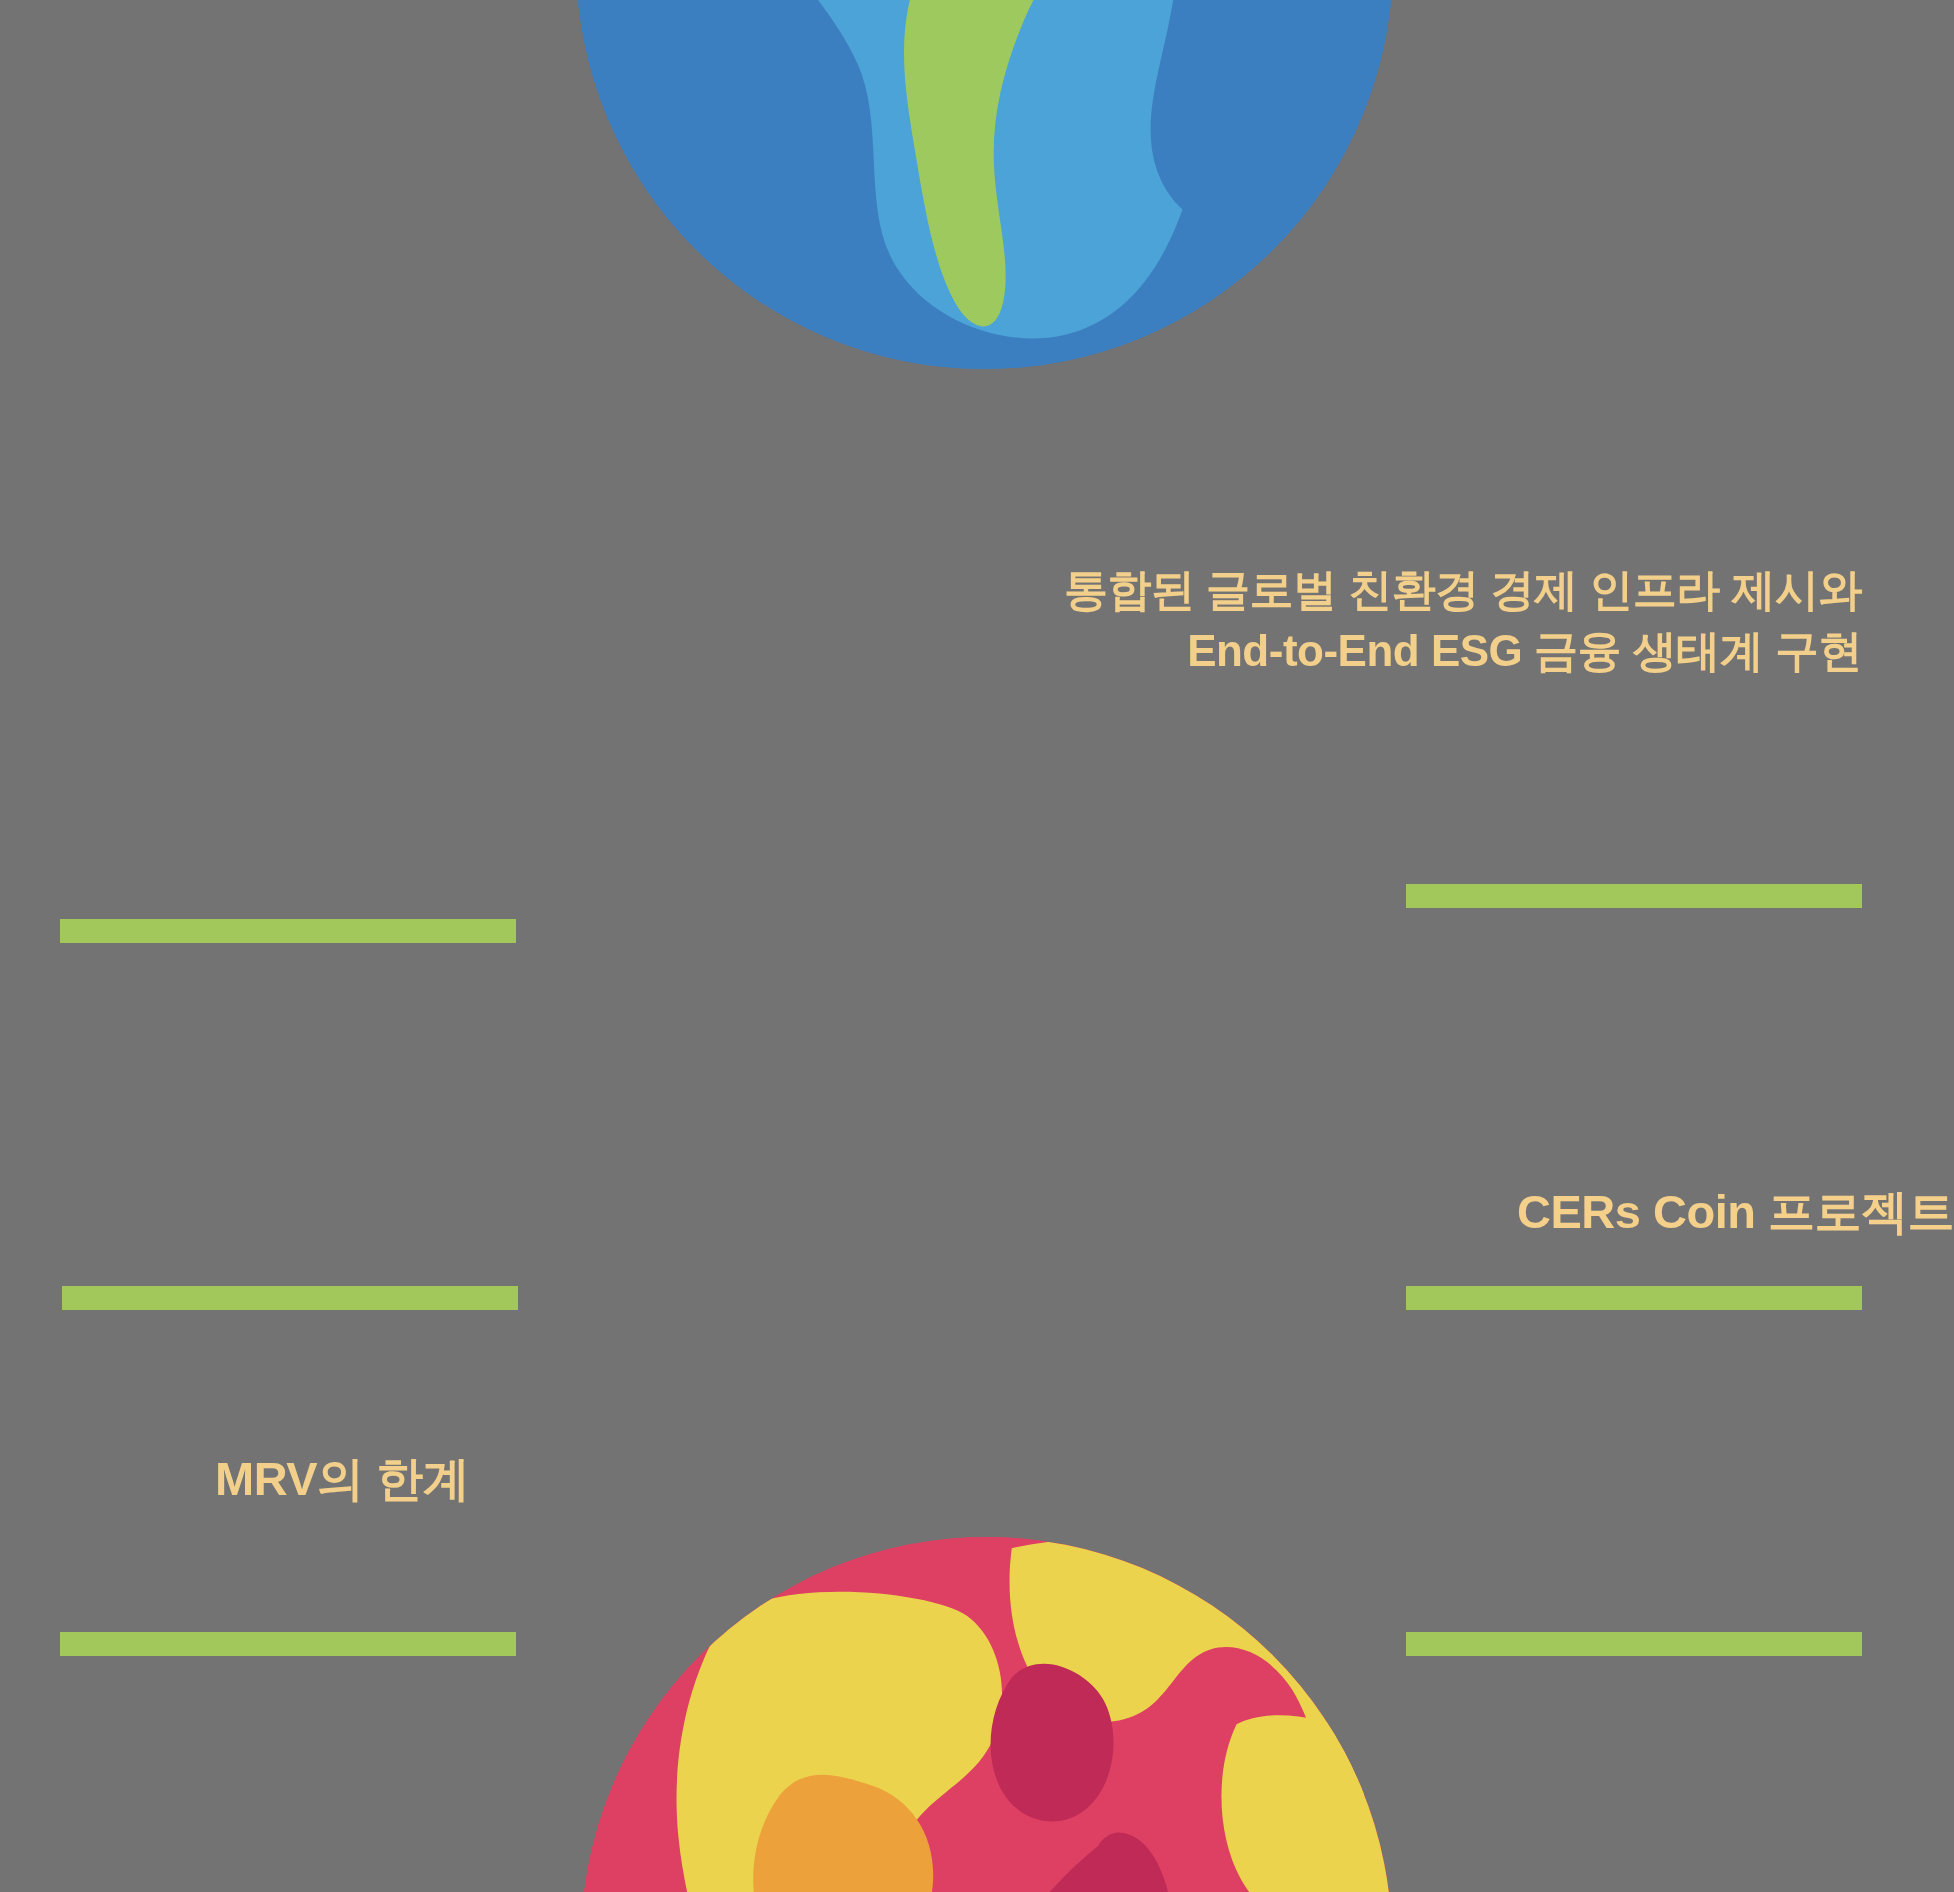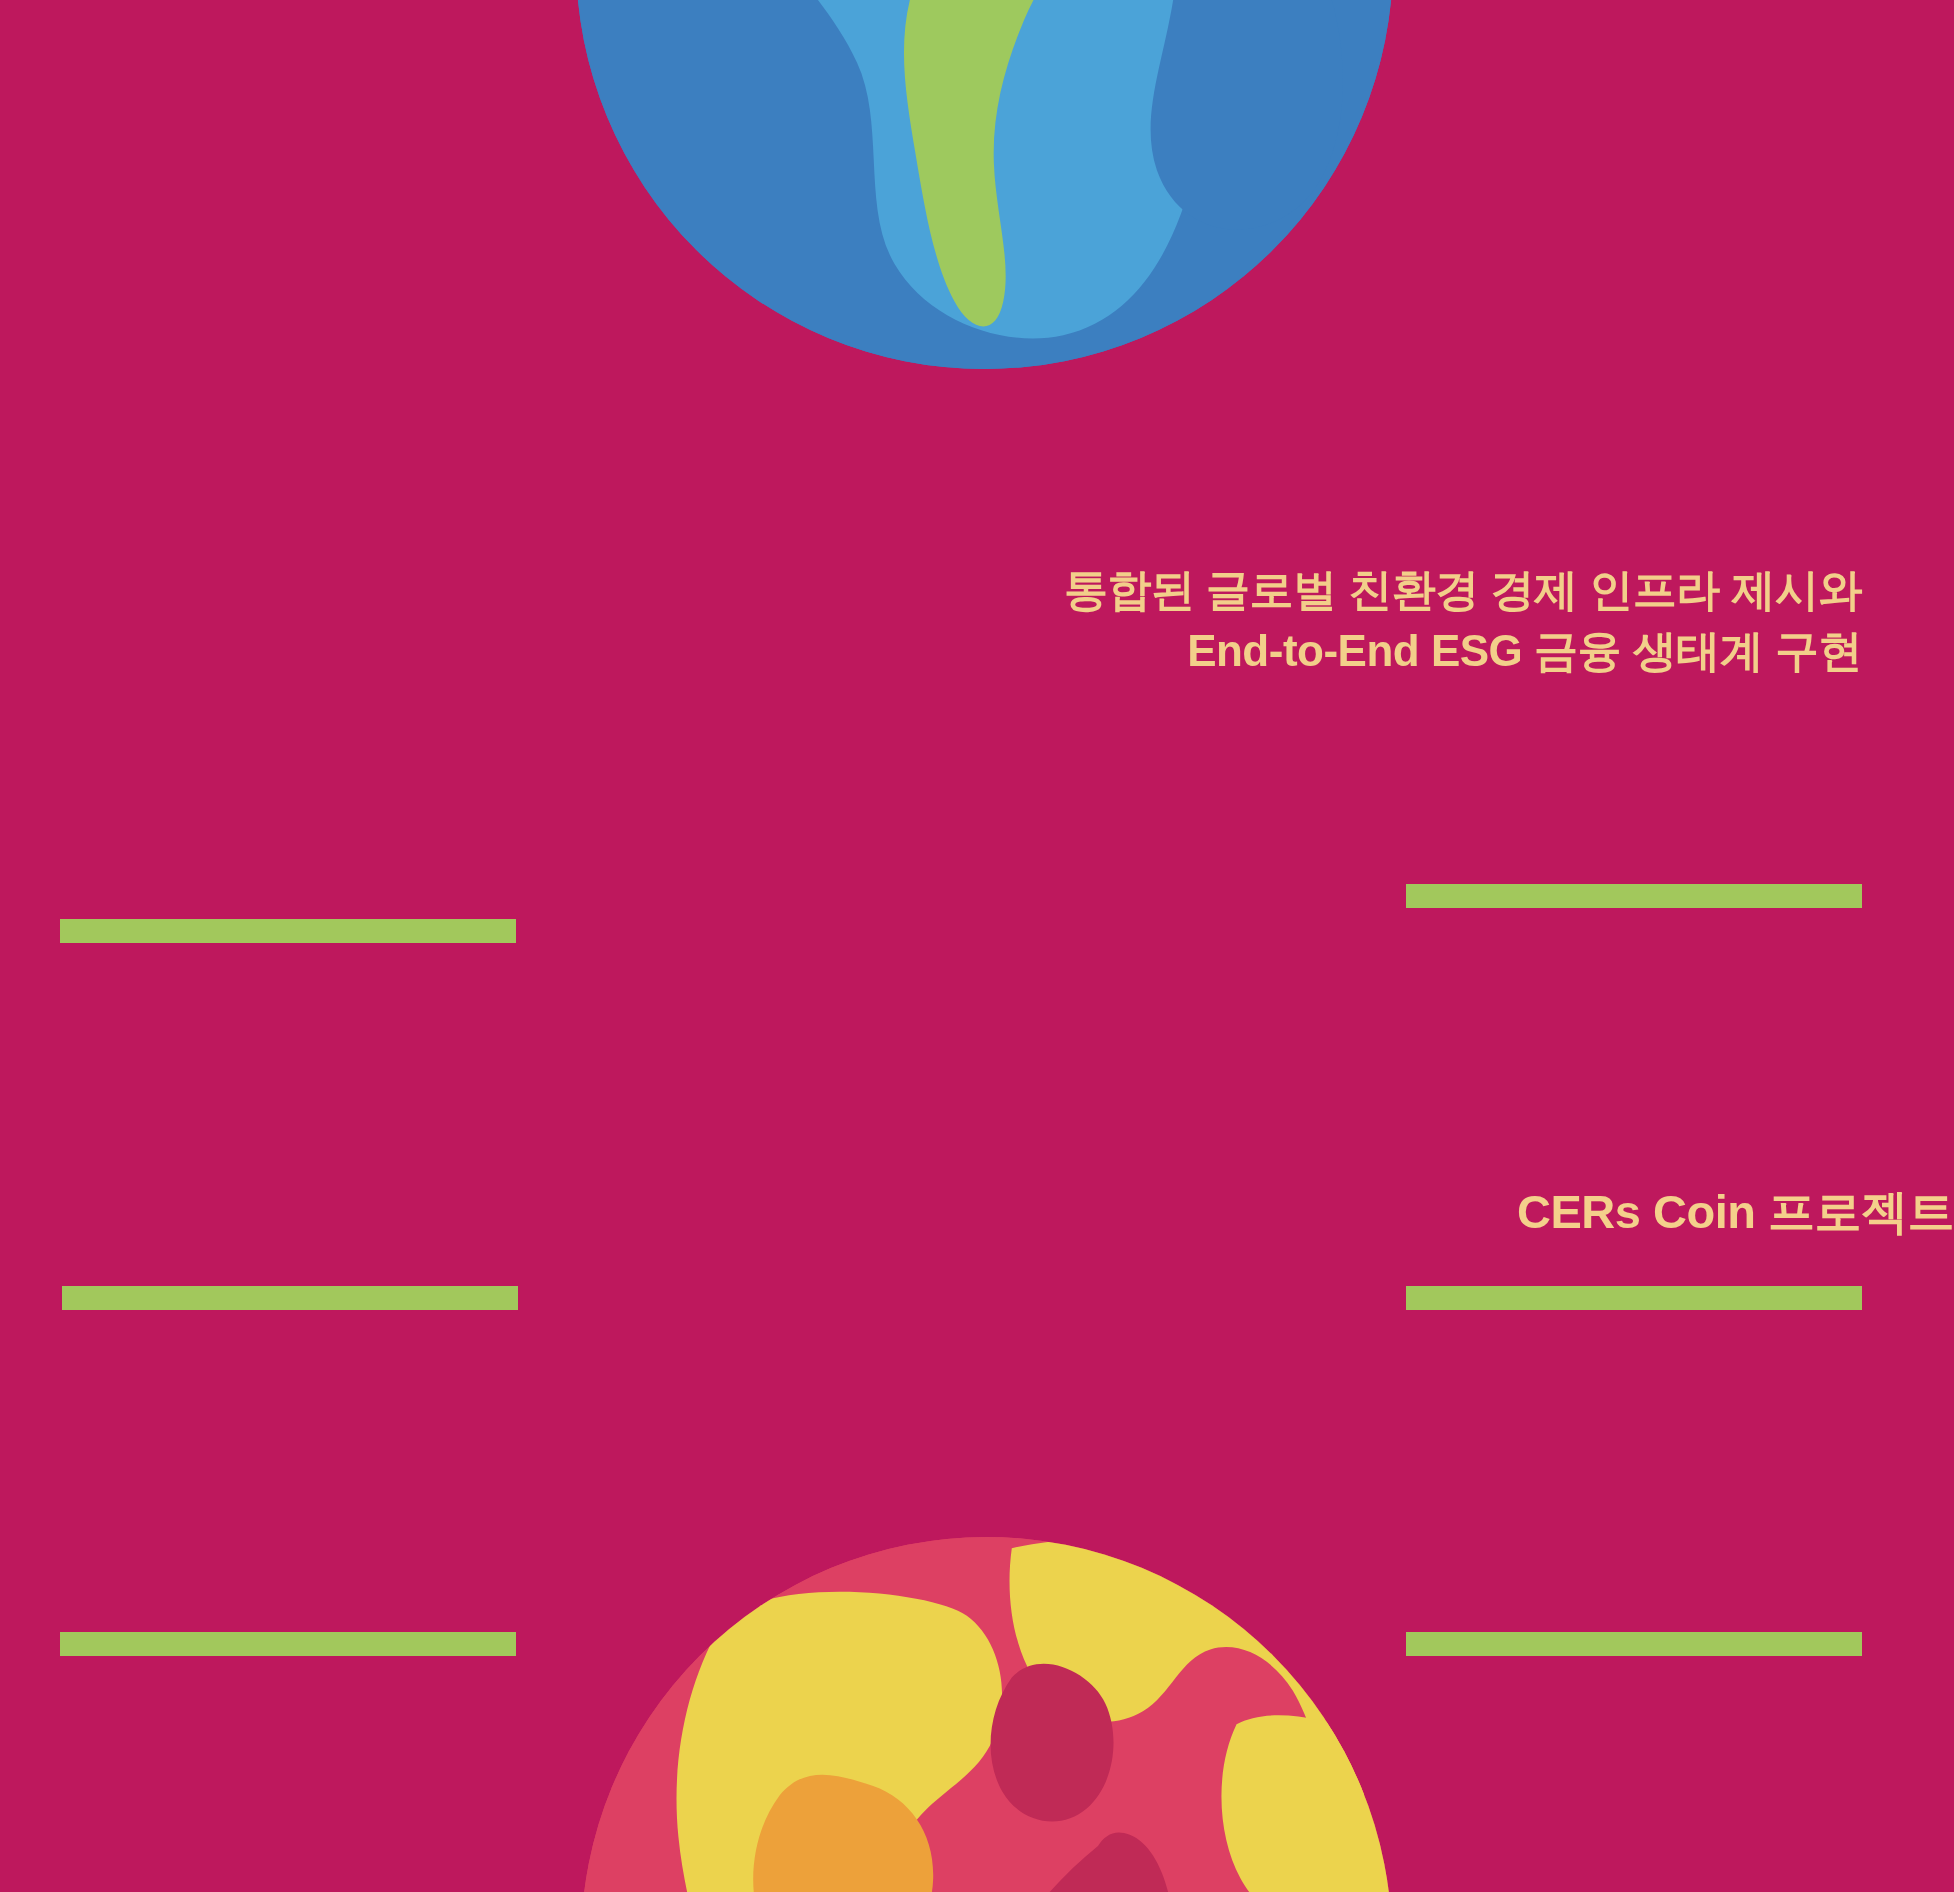--- a/index.html
+++ b/index.html
@@ -8,21 +8,21 @@
     padding: 0;
     background: #ffffff;
   }
   body {
     font-family: "Liberation Sans", "DejaVu Sans", sans-serif;
   }
   .stage {
     position: relative;
     width: 1954px;
     height: 1893px;
-    background: #be185d;
+    background: #737373;
     overflow: hidden;
   }
 
   
   .globe {
     position: absolute;
     border-radius: 50%;
     overflow: hidden;
   }
   .globe-top {
@@ -141,20 +141,21 @@
 
   <div class="rule rule-r1"></div>
   <div class="rule rule-r2"></div>
   <div class="rule rule-r3"></div>
 
   <div class="headline">통합된 글로벌 친환경 경제 인프라 제시와
 End-to-End ESG 금융 생태계 구현</div>
 
   <div class="center-title">CERs Coin 프로젝트</div>
 
+  <div class="label-left">MRV의 한계</div>
 
   <div class="globe globe-bottom">
     <svg viewBox="0 0 866 866" preserveAspectRatio="none" aria-hidden="true">
       <g>
         <rect x="0" y="0" width="866" height="866" fill="#dd4063"></rect>
         <path fill="#ecd34d" d="M148,96 C112,160 96,240 104,320 C112,400 140,462 132,530 C124,600 92,650 96,716
                  C100,782 140,830 186,836 C232,842 262,800 258,750 C254,700 226,662 232,610
                  C238,556 278,524 300,476 C324,424 320,364 346,320 C372,274 420,262 440,216
                  C460,170 448,110 412,84 C372,56 188,40 148,96 Z"></path>
         <path fill="#ecd34d" d="M460,12 C452,70 464,130 494,166 C522,200 566,206 600,186 C630,168 640,130 672,120

